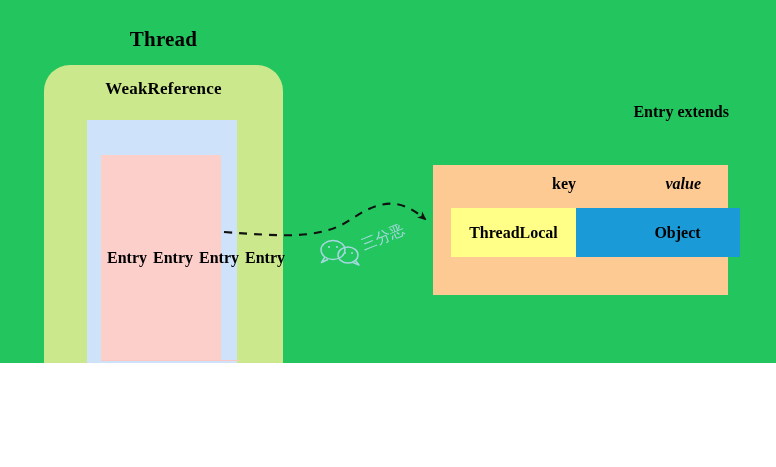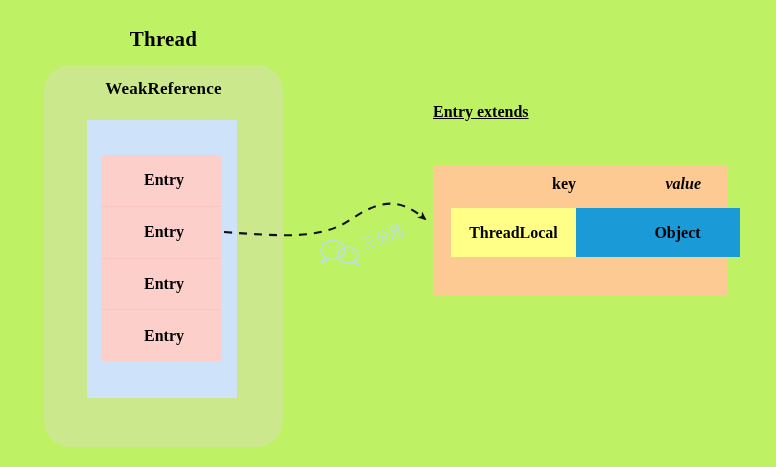--- a/index.html
+++ b/index.html
@@ -4,22 +4,22 @@
 <title>ThreadLocal Diagram</title>
 <style>
   html, body {
     margin: 0;
     padding: 0;
     background: #ffffff;
   }
   #canvas {
     position: relative;
     width: 776px;
-    height: 467px;
-    background: #bef264;
+    height: 363px;
+    background: #22c55e;
     overflow: hidden;
     font-family: "Liberation Serif", "DejaVu Serif", serif;
     color: #000000;
   }
   .abs { position: absolute; }
 
   
   #thread-title {
     left: 44px;
     top: 27px;
@@ -53,45 +53,44 @@
     height: 278px;
     background: #cee2f9;
   }
   #entry-stack {
     left: 101px;
     top: 155px;
     width: 120px;
     height: 206px;
     background: #fdcfcb;
     display: flex;
-    flex-direction: column;
+    flex-direction: row;
   }
   .entry-row {
     flex: 1 1 0;
     display: flex;
     align-items: center;
     justify-content: center;
     font-size: 16px;
     font-weight: bold;
     border-bottom: 1px solid #f9c6c2;
     padding-left: 6px;
     box-sizing: border-box;
   }
   .entry-row:last-child { border-bottom: none; }
 
   
   #entry-header {
     left: 433px;
     top: 101px;
     width: 296px;
-    text-align: left;
+    text-align: right;
     font-size: 16px;
     font-weight: bold;
     line-height: 1.35;
-    text-decoration: underline;
   }
   #entry-box {
     left: 433px;
     top: 165px;
     width: 295px;
     height: 130px;
     background: #fdca93;
   }
   #key-label {
     left: 451px;

